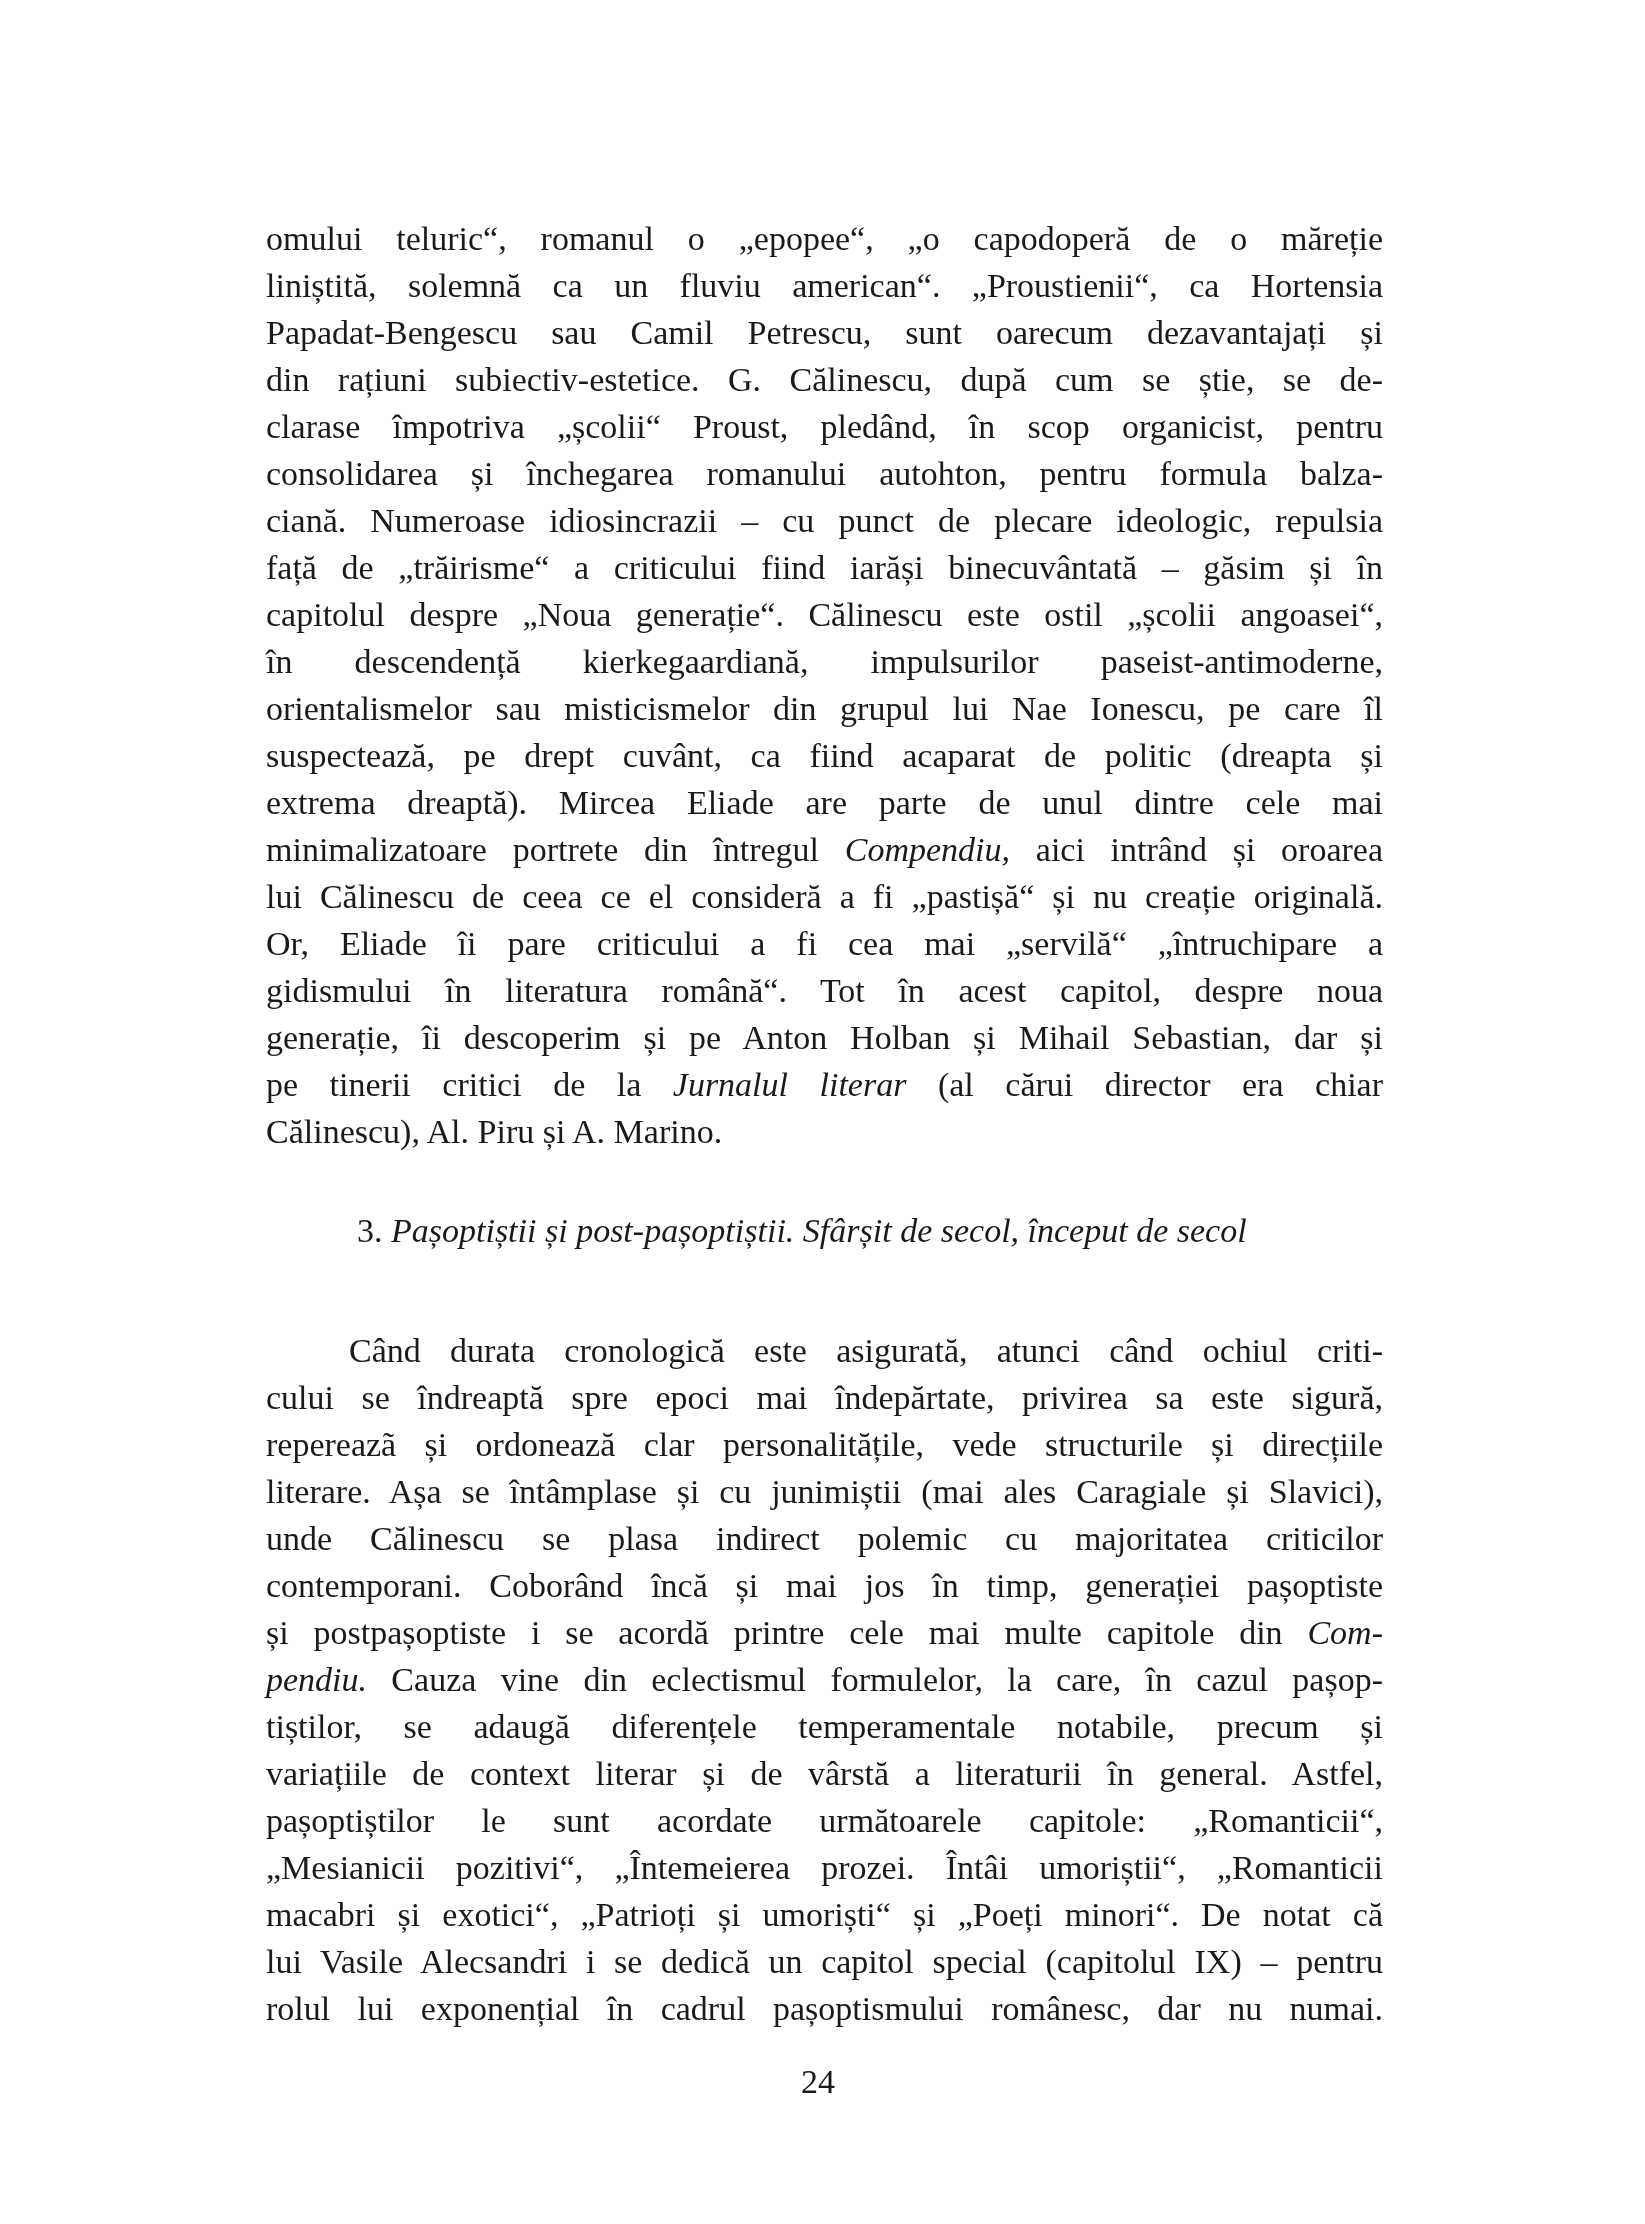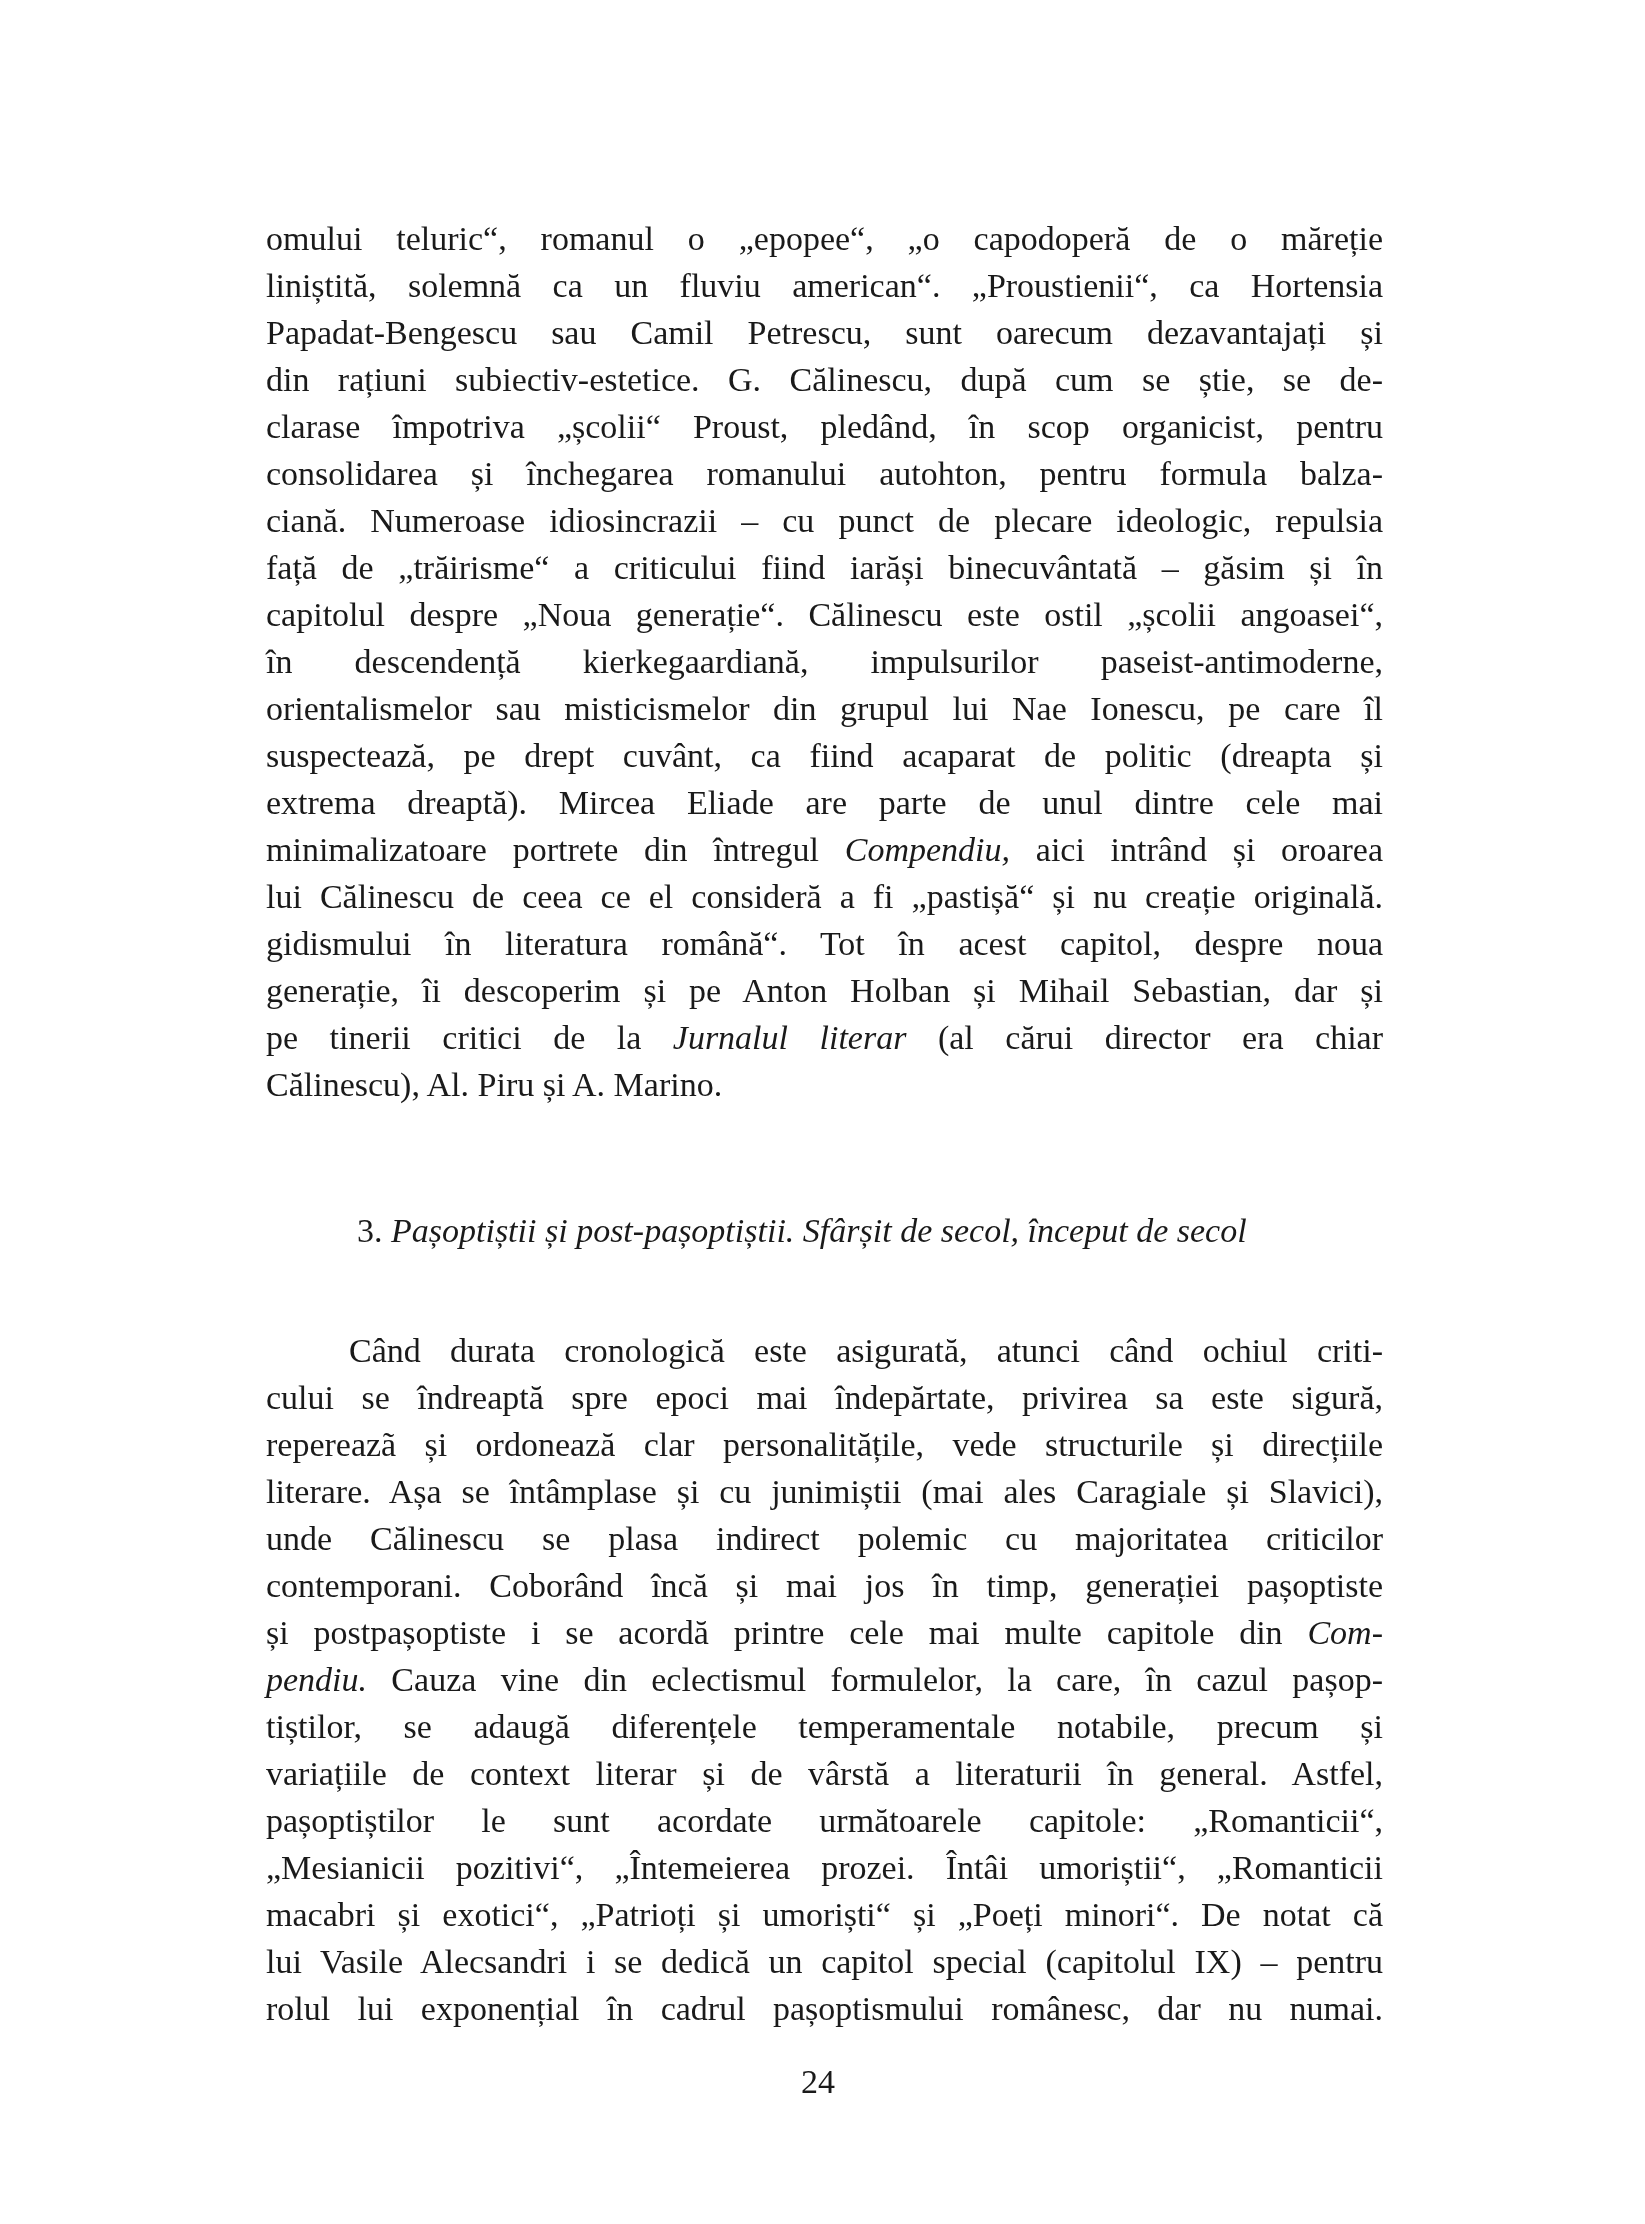--- a/index.html
+++ b/index.html
@@ -47,20 +47,21 @@
     <span class="line">consolidarea și închegarea romanului autohton, pentru formula balza-</span>
     <span class="line">ciană. Numeroase idiosincrazii – cu punct de plecare ideologic, repulsia</span>
     <span class="line">față de „trăirisme“ a criticului fiind iarăși binecuvântată – găsim și în</span>
     <span class="line">capitolul despre „Noua generație“. Călinescu este ostil „școlii angoasei“,</span>
     <span class="line">în descendență kierkegaardiană, impulsurilor paseist-antimoderne,</span>
     <span class="line">orientalismelor sau misticismelor din grupul lui Nae Ionescu, pe care îl</span>
     <span class="line">suspectează, pe drept cuvânt, ca fiind acaparat de politic (dreapta și</span>
     <span class="line">extrema dreaptă). Mircea Eliade are parte de unul dintre cele mai</span>
     <span class="line"><span>minimalizatoare portrete din întregul </span><em>Compendiu,</em><span> aici intrând și oroarea</span></span>
     <span class="line">lui Călinescu de ceea ce el consideră a fi „pastișă“ și nu creație originală.</span>
+    <span class="line">Or, Eliade îi pare criticului a fi cea mai „servilă“ „întruchipare a</span>
     <span class="line">gidismului în literatura română“. Tot în acest capitol, despre noua</span>
     <span class="line">generație, îi descoperim și pe Anton Holban și Mihail Sebastian, dar și</span>
     <span class="line"><span>pe tinerii critici de la </span><em>Jurnalul literar</em><span> (al cărui director era chiar</span></span>
     <span class="line last">Călinescu), Al. Piru și A. Marino.</span>
   </div>
 
   <div class="heading">
     <span class="num">3. </span><span class="title">Pașoptiștii și post-pașoptiștii. Sfârșit de secol, început de secol</span>
   </div>
 

